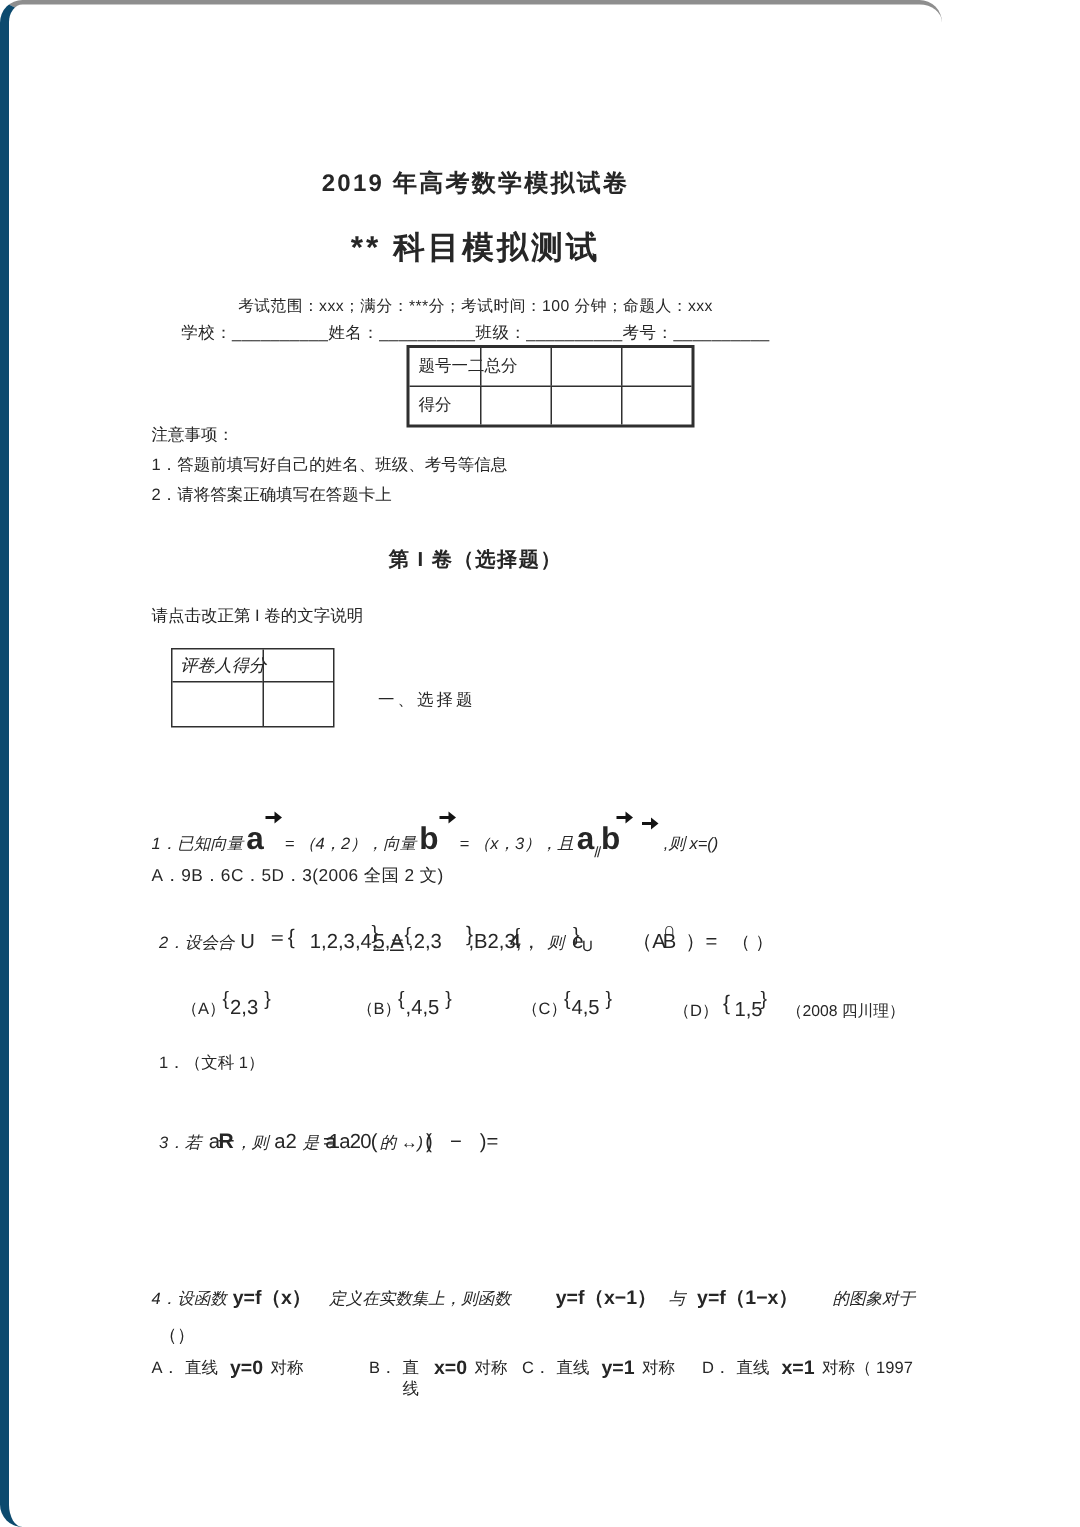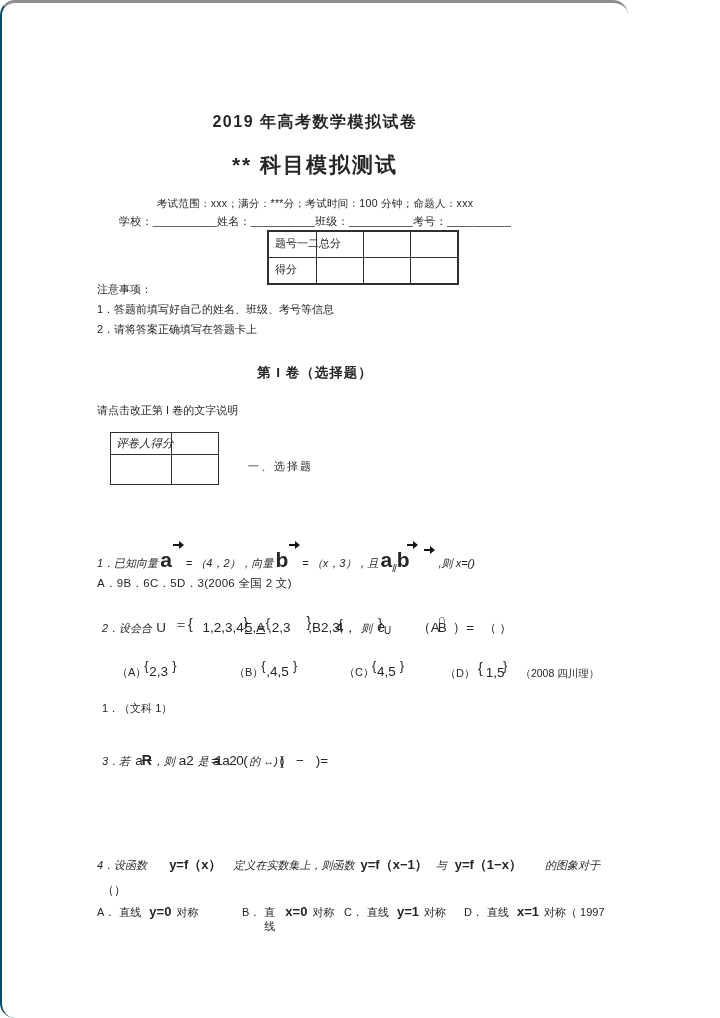--- a/index.html
+++ b/index.html
@@ -1,18 +1,18 @@
 <!DOCTYPE html>
 <html><head>
 <meta charset="utf-8">
 <style>
   html,body{margin:0;padding:0;background:#fff;}
   .page{
     position:relative;width:628px;height:1018px;background:#fff;
-    border-top:3px solid #8e8e8e;border-left:2px solid #0c4a6e;
+    border-top:3px solid #8e8e8e;border-left:6px solid #0c4a6e;
     box-sizing:border-box;overflow:hidden;
     font-family:"Liberation Sans","DejaVu Sans",sans-serif;
     color:#262626;
     border-radius:15px;
   }
   .abs{position:absolute;}
   .center{left:0;right:0;text-align:center;}
   .title{top:109px;font-size:16px;font-weight:bold;letter-spacing:1.5px;}
   .subtitle{top:148px;font-size:21px;font-weight:bold;letter-spacing:2px;}
   .exam-info{top:194px;font-size:10.5px;letter-spacing:0.3px;}
@@ -99,22 +99,22 @@
   .q3-expr-tail{margin-left:-4px;letter-spacing:-0.5px;}
   .q3-de{margin-left:2px;}
   .q3-x{letter-spacing:-5px;margin:0 4px 0 2px;}
   .q3-minus{margin:0 12px;}
   .q3-opt1{left:103px;top:783px;font-size:11px;}
   .q3-opt2{left:103px;top:806px;font-size:11px;}
 
   
   .q4-line{left:95px;top:853px;}
   .f{font-size:13px;font-weight:bold;}
-  .q4-line .gap1{margin:0 12px 0 22px;}
-  .q4-line .mid1{margin-right:6px;}
+  .q4-line .gap1{margin:0 12px 0 4px;}
+  .q4-line .mid1{margin-right:30px;}
   .q4-line .mid2{margin:0 8px;}
   .q4-line .suffix{margin-left:23px;}
   .q4-paren{left:100px;top:879px;font-size:12px;}
   .q4-opt{top:902px;display:flex;align-items:flex-start;white-space:nowrap;font-size:11px;line-height:14px;}
   .q4-opt .f{line-height:14px;}
   .q4-opt .lbl{margin-right:4px;}
   .q4-opt .pre{margin-right:8px;}
   .q4-opt .post{margin-left:5px;}
   .stack{display:flex;flex-direction:column;margin-right:10px;}
   .q4-a{left:95px;} .q4-b{left:240px;} .q4-c{left:342px;} .q4-d{left:462px;}

